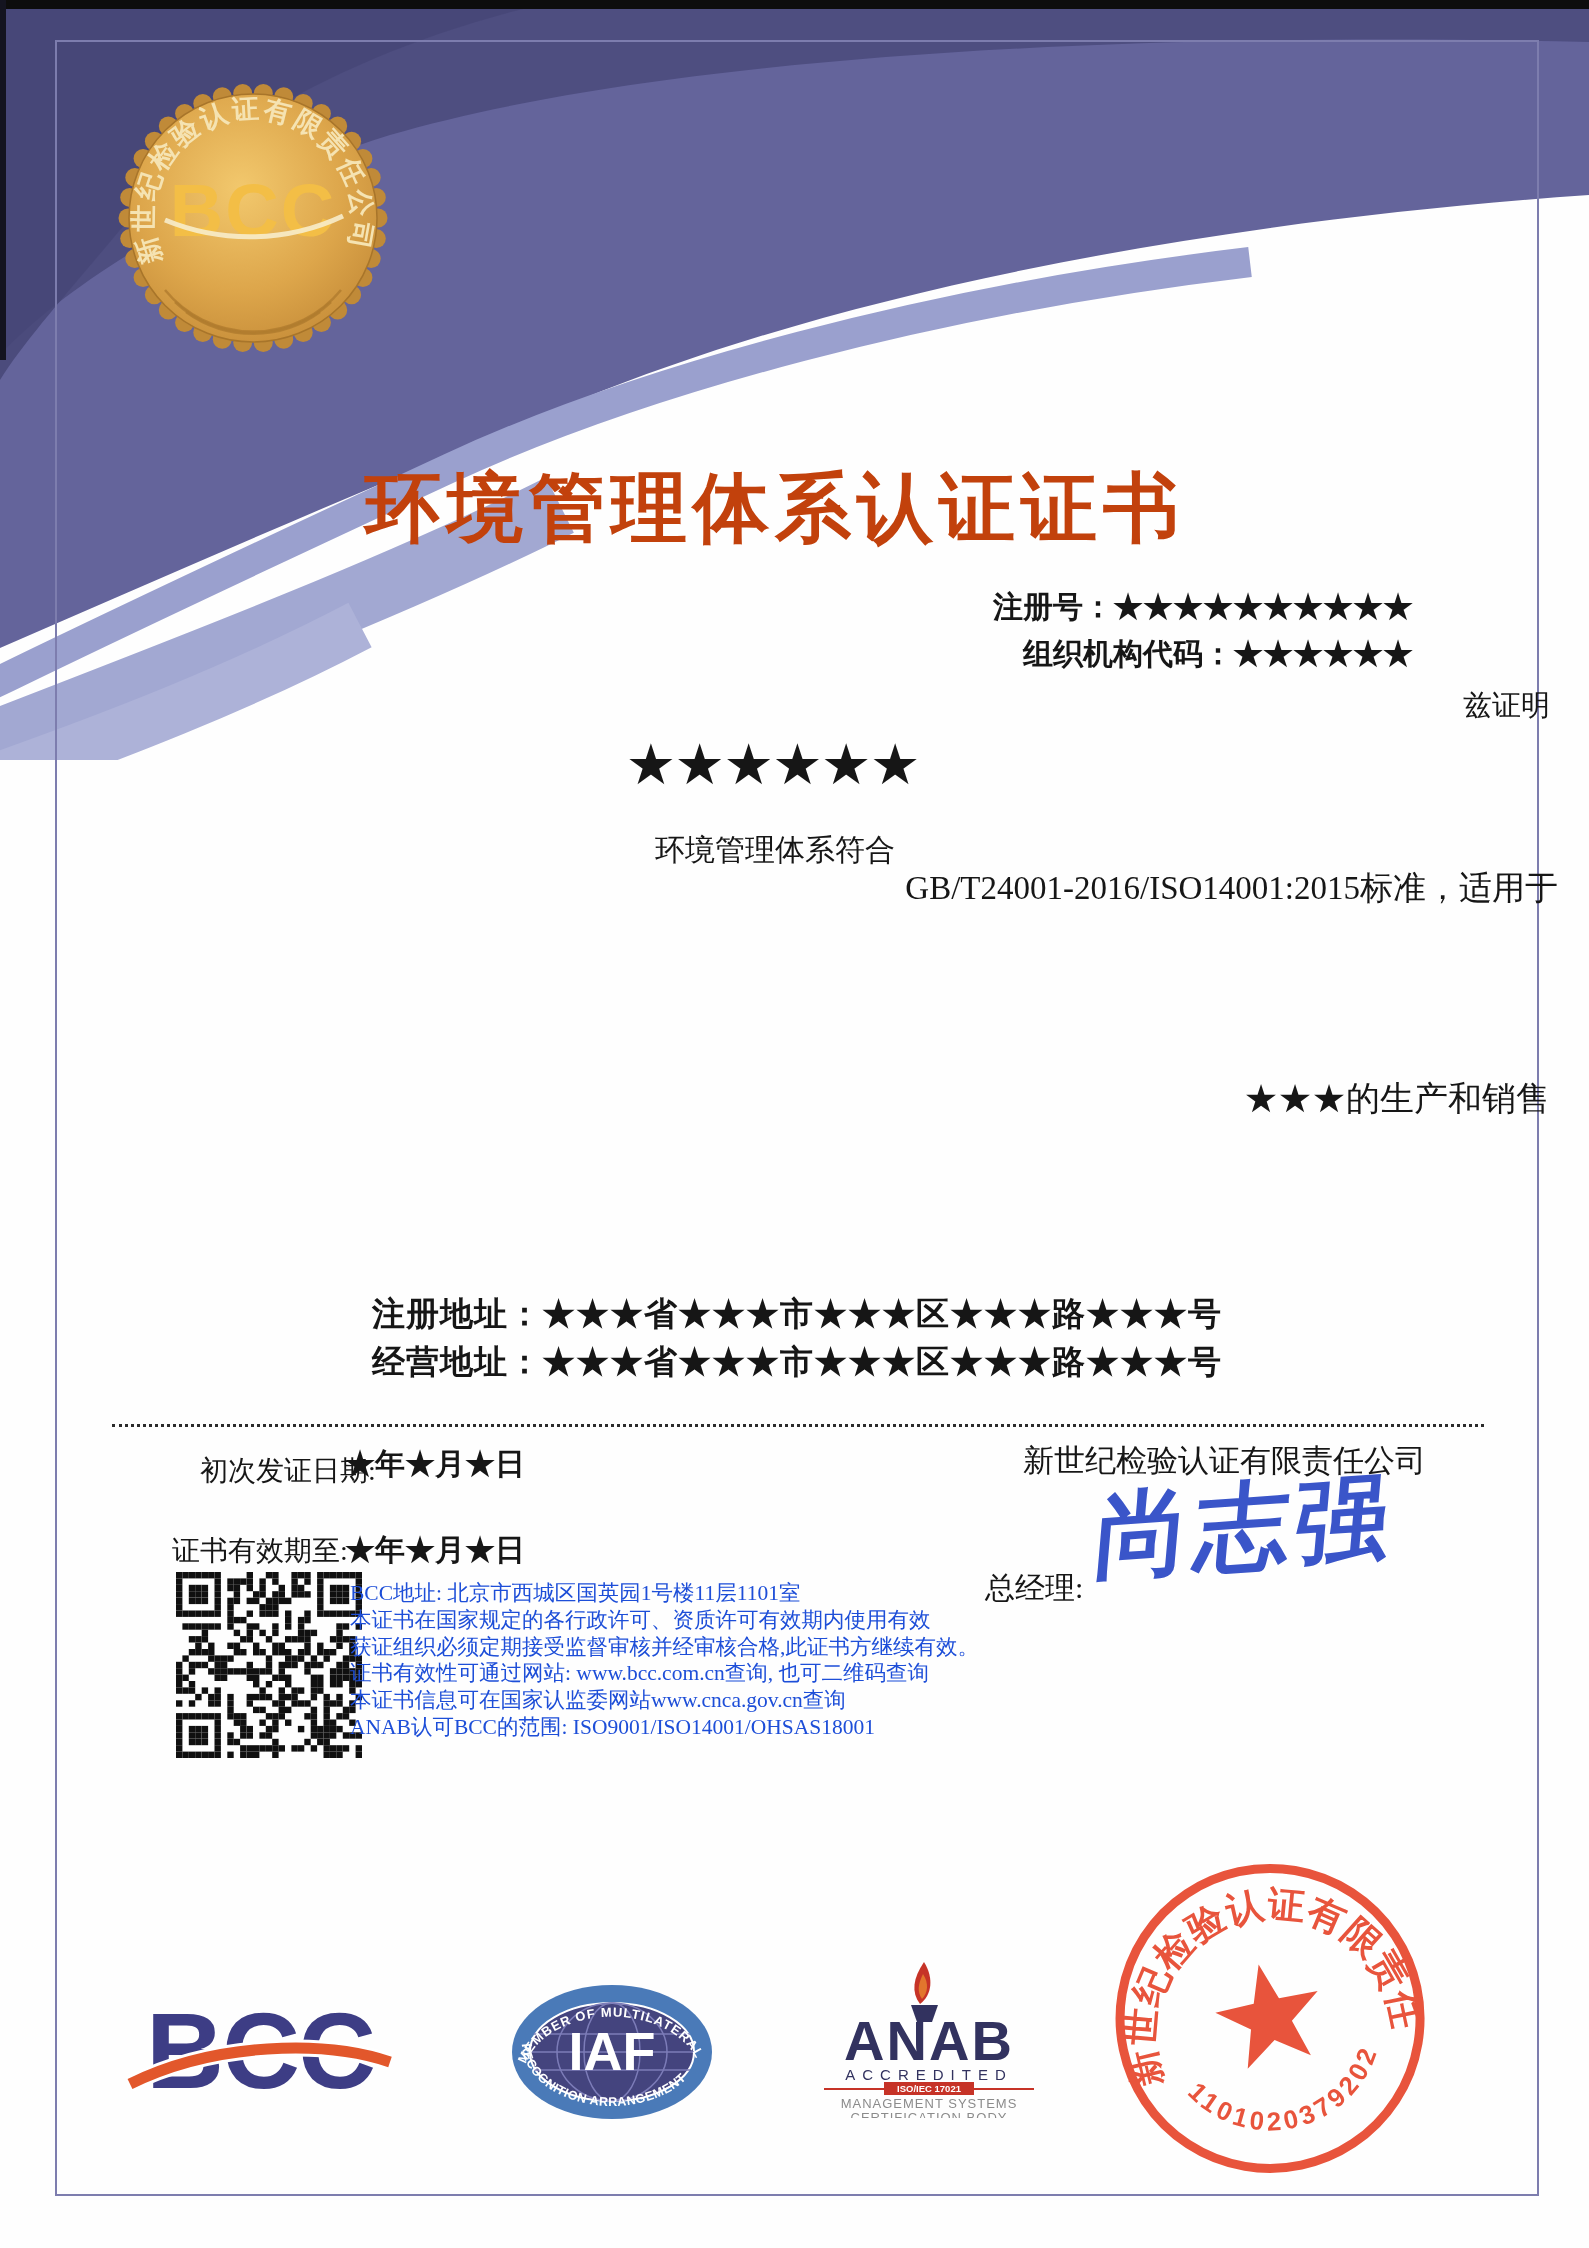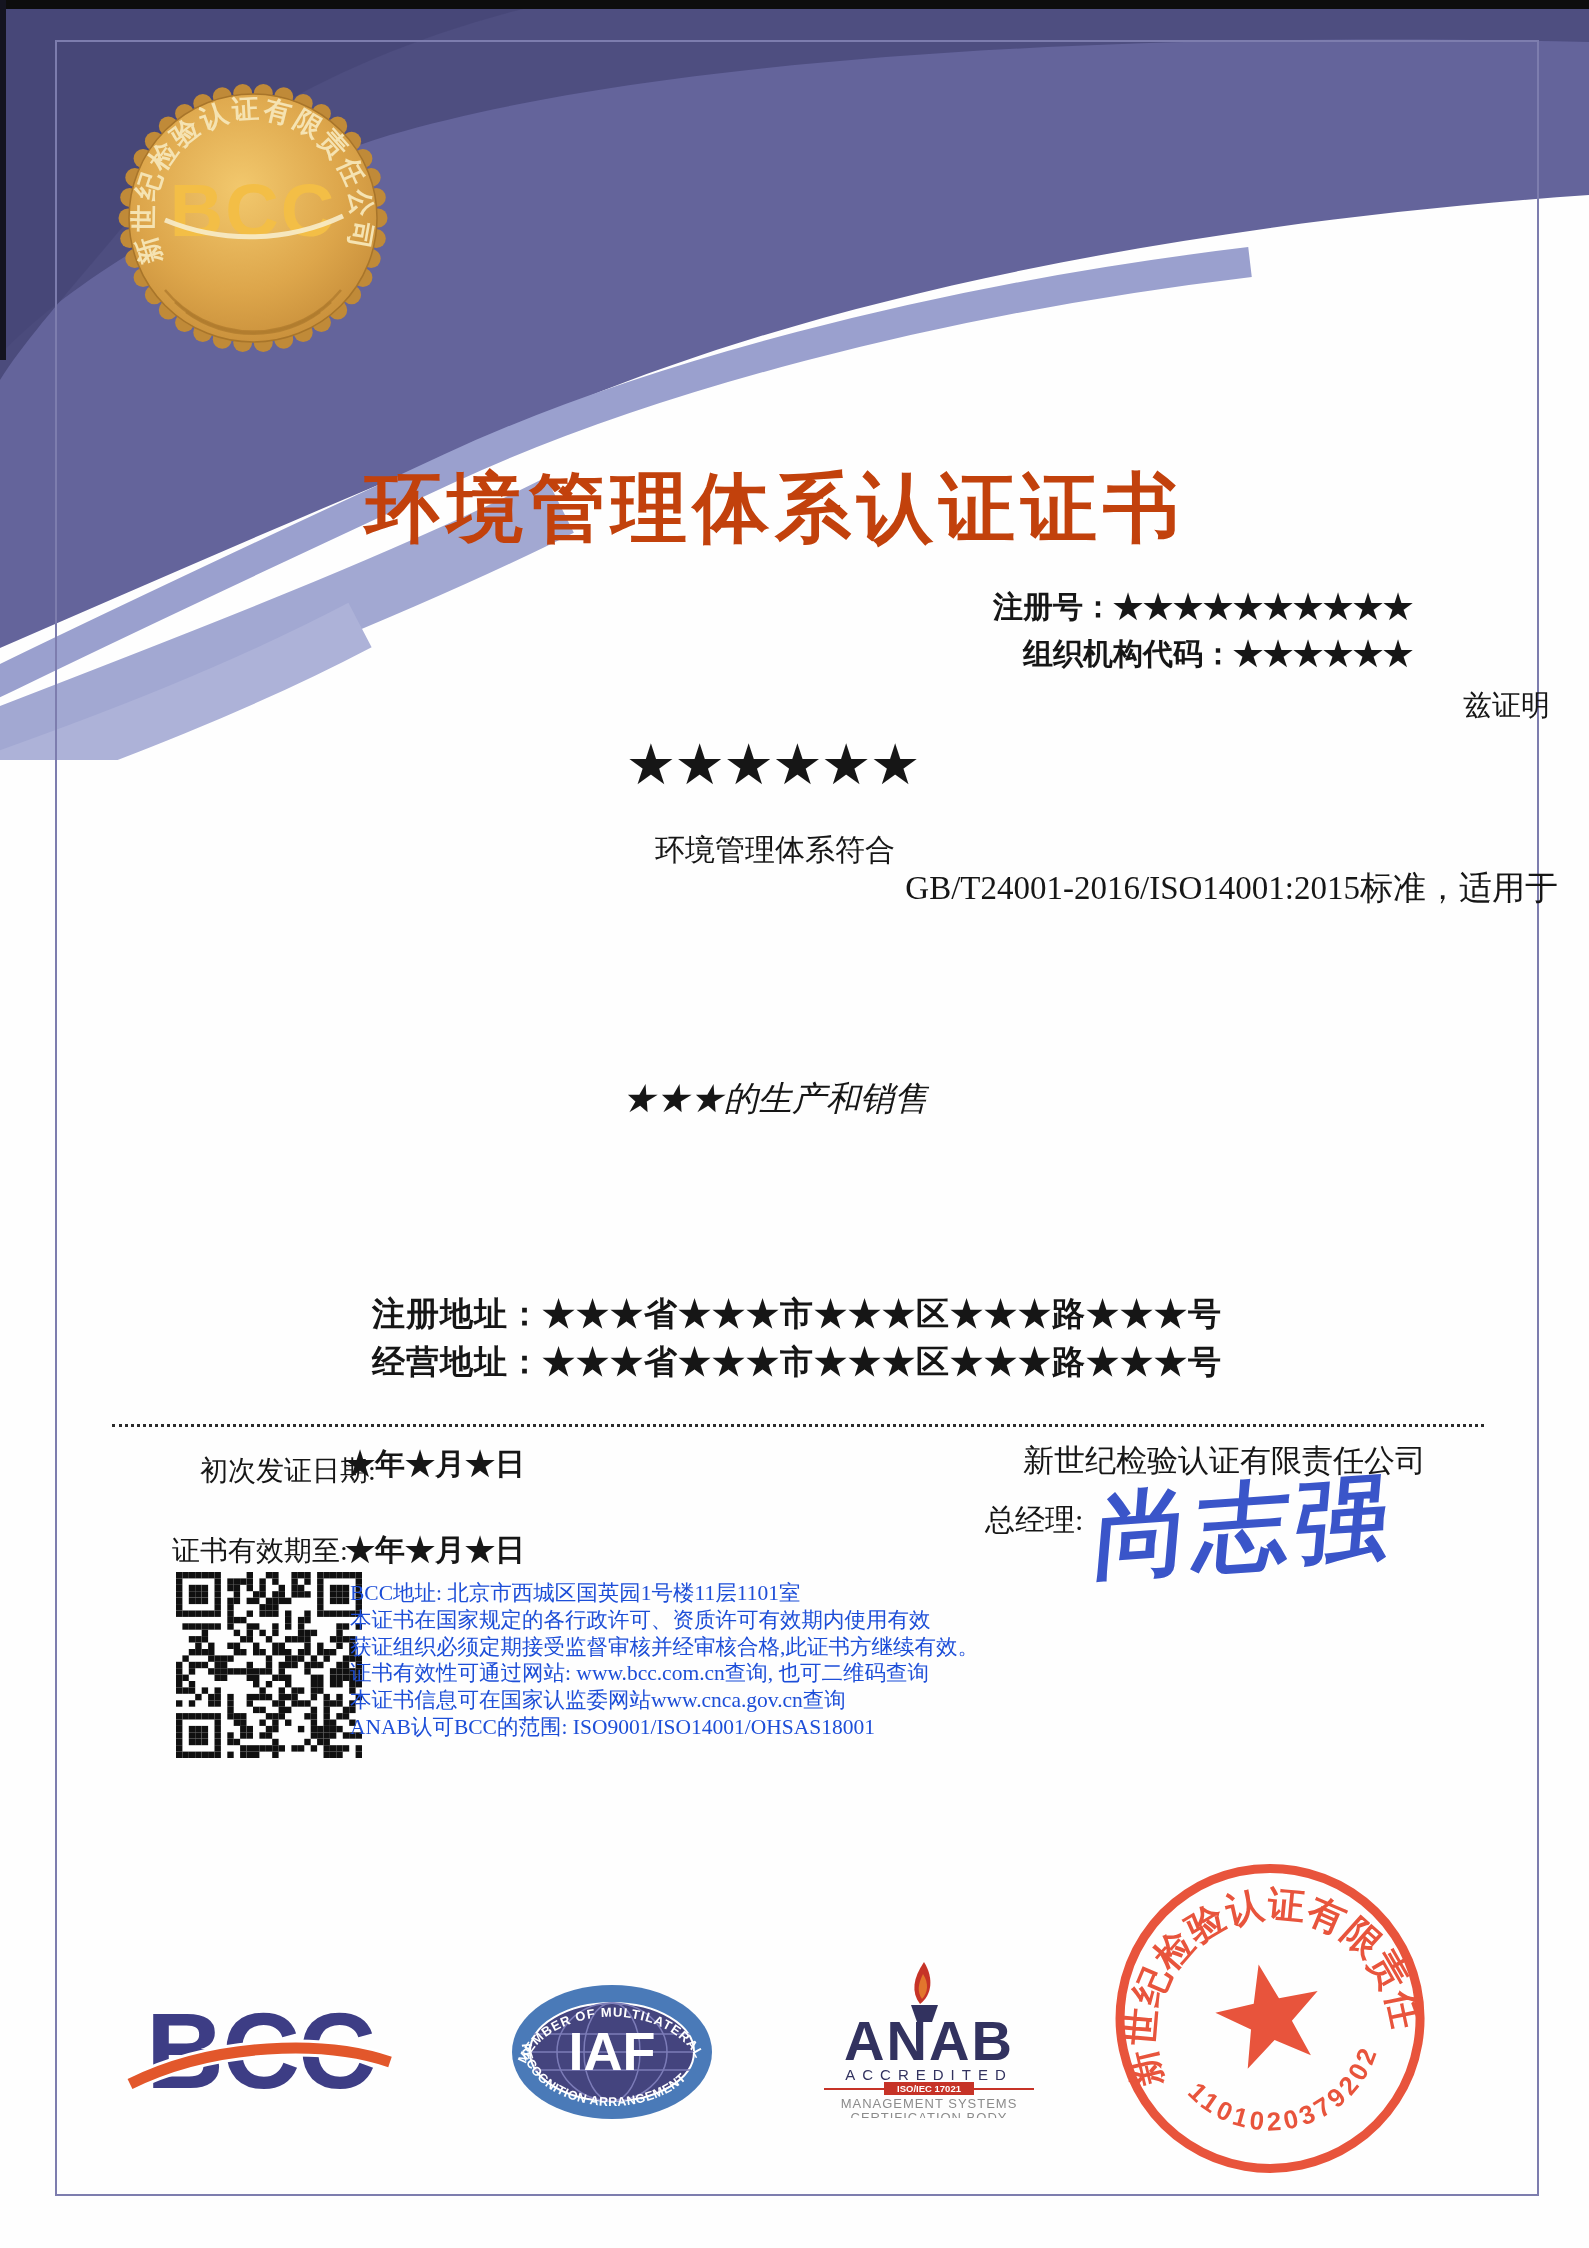--- a/index.html
+++ b/index.html
@@ -16,31 +16,31 @@
   #frame{left:55px;top:40px;width:1480px;height:2152px;border:2px solid #7d7dae;}
   
   #banner{left:0;top:0;width:1589px;height:760px;}
   
   #title{left:0;top:458px;width:1550px;text-align:center;font-size:76px;font-weight:bold;letter-spacing:6px;color:#c2410c;}
   #reg-block{right:176px;top:583px;text-align:right;font-size:30px;line-height:47px;font-weight:600;}
   #certify{left:0;top:686px;width:1550px;text-align:right;font-size:29px;}
   #company{left:0;top:736px;width:1550px;text-align:center;font-size:50px;letter-spacing:4px;font-weight:bold;}
   #conform{left:0;top:830px;width:1550px;text-align:center;font-size:30px;}
   #standard{left:0;top:866px;width:1550px;text-align:right;font-size:33px;margin-left:8px;}
-  #scope{left:0;top:1076px;width:1550px;text-align:center;font-size:34px;font-style:italic;}
+  #scope{left:0;top:1076px;width:1550px;text-align:right;font-size:34px;}
   .addr{left:372px;font-size:33px;font-weight:600;letter-spacing:1px;}
   #addr1{top:1292px;} #addr2{top:1340px;}
   #dotline{left:112px;top:1424px;width:1372px;border-top:3px dotted #2b2b2b;}
   .flabel{font-size:28px;}
   #first-issue-label{left:172px;top:1452px;margin-left:28px;}
   #first-issue-value{left:345px;top:1444px;font-size:30px;font-weight:600;}
   #issuer{right:163px;top:1440px;font-size:31px;}
   #valid-label{left:172px;top:1532px;}
   #valid-value{left:345px;top:1530px;font-size:30px;font-weight:600;}
-  #gm-label{left:985px;top:1500px;font-size:30px;}
+  #gm-label{left:985px;top:1568px;font-size:30px;}
   #signature{left:1095px;top:1462px;width:360px;font-size:94px;color:#3a55c9;
     font-weight:bold;letter-spacing:6px;transform:rotate(-4deg) skewX(-9deg);white-space:nowrap;}
   #qr{left:176px;top:1572px;width:186px;height:186px;}
   #notes{left:350px;top:1580px;width:700px;font-size:21.5px;line-height:26.8px;color:#1d4ed8;}
   
   #bcc-logo{left:125px;top:1992px;}
   #iaf-logo{left:510px;top:1982px;}
   #anab-logo{left:812px;top:1958px;}
   #seal{left:1100px;top:1846px;transform:rotate(-12deg);}
   svg text{font-family:"Liberation Sans","DejaVu Sans",sans-serif;}

